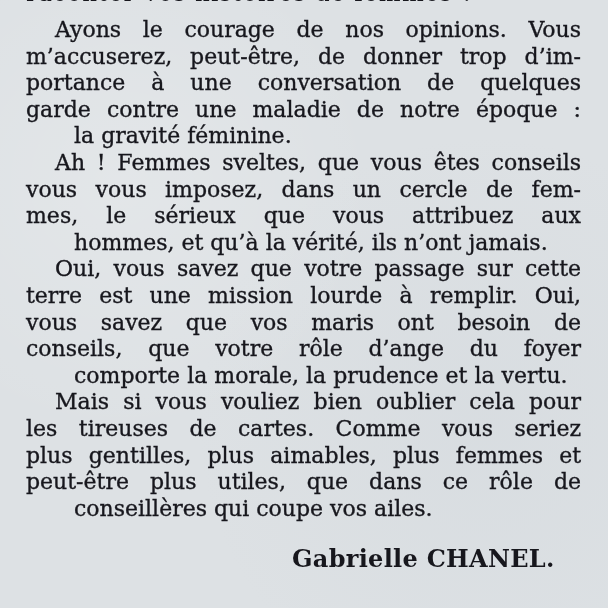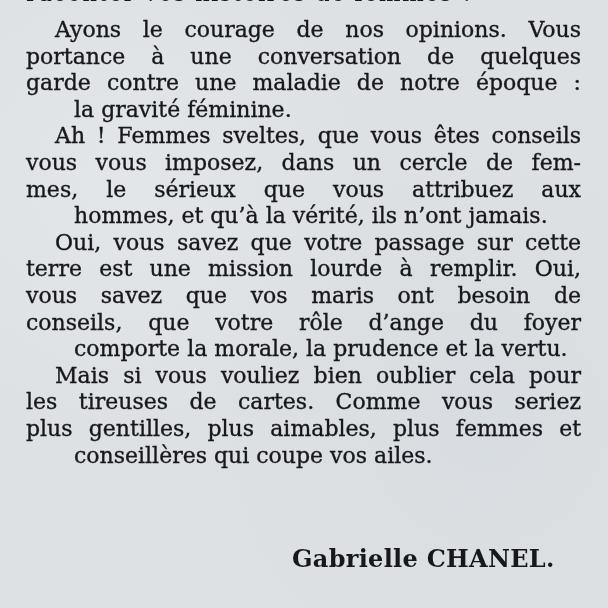--- a/index.html
+++ b/index.html
@@ -87,37 +87,39 @@
 </head>
 <body>
 
 <div class="page">
 
   <div class="clipped-top">raconter vos histoires de femmes ?</div>
 
   <div class="body-text">
 
     <span class="line indent">Ayons le courage de nos opinions. Vous</span>
+    <span class="line">m’accuserez, peut-être, de donner trop d’im-</span>
     <span class="line">portance à une conversation de quelques</span>
     <span class="line">garde contre une maladie de notre époque :</span>
     <span class="line last">la gravité féminine.</span>
 
     <span class="line indent">Ah ! Femmes sveltes, que vous êtes conseils</span>
     <span class="line">vous vous imposez, dans un cercle de fem-</span>
     <span class="line">mes, le sérieux que vous attribuez aux</span>
     <span class="line last">hommes, et qu’à la vérité, ils n’ont jamais.</span>
 
     <span class="line indent">Oui, vous savez que votre passage sur cette</span>
     <span class="line">terre est une mission lourde à remplir. Oui,</span>
     <span class="line">vous savez que vos maris ont besoin de</span>
     <span class="line">conseils, que votre rôle d’ange du foyer</span>
     <span class="line last">comporte la morale, la prudence et la vertu.</span>
 
     <span class="line indent">Mais si vous vouliez bien oublier cela pour</span>
     <span class="line">les tireuses de cartes. Comme vous seriez</span>
     <span class="line">plus gentilles, plus aimables, plus femmes et</span>
+    <span class="line">peut-être plus utiles, que dans ce rôle de</span>
     <span class="line last">conseillères qui coupe vos ailes.</span>
   </div>
 
   <div class="signature">Gabrielle CHANEL.</div>
 
   <div class="clipped-bottom">...</div>
 </div>
 
 </body></html>

